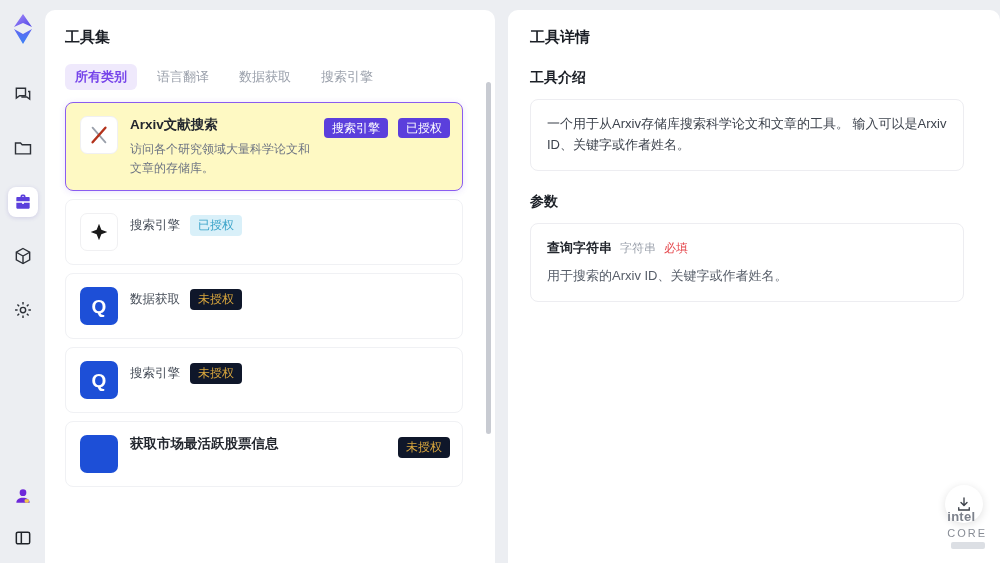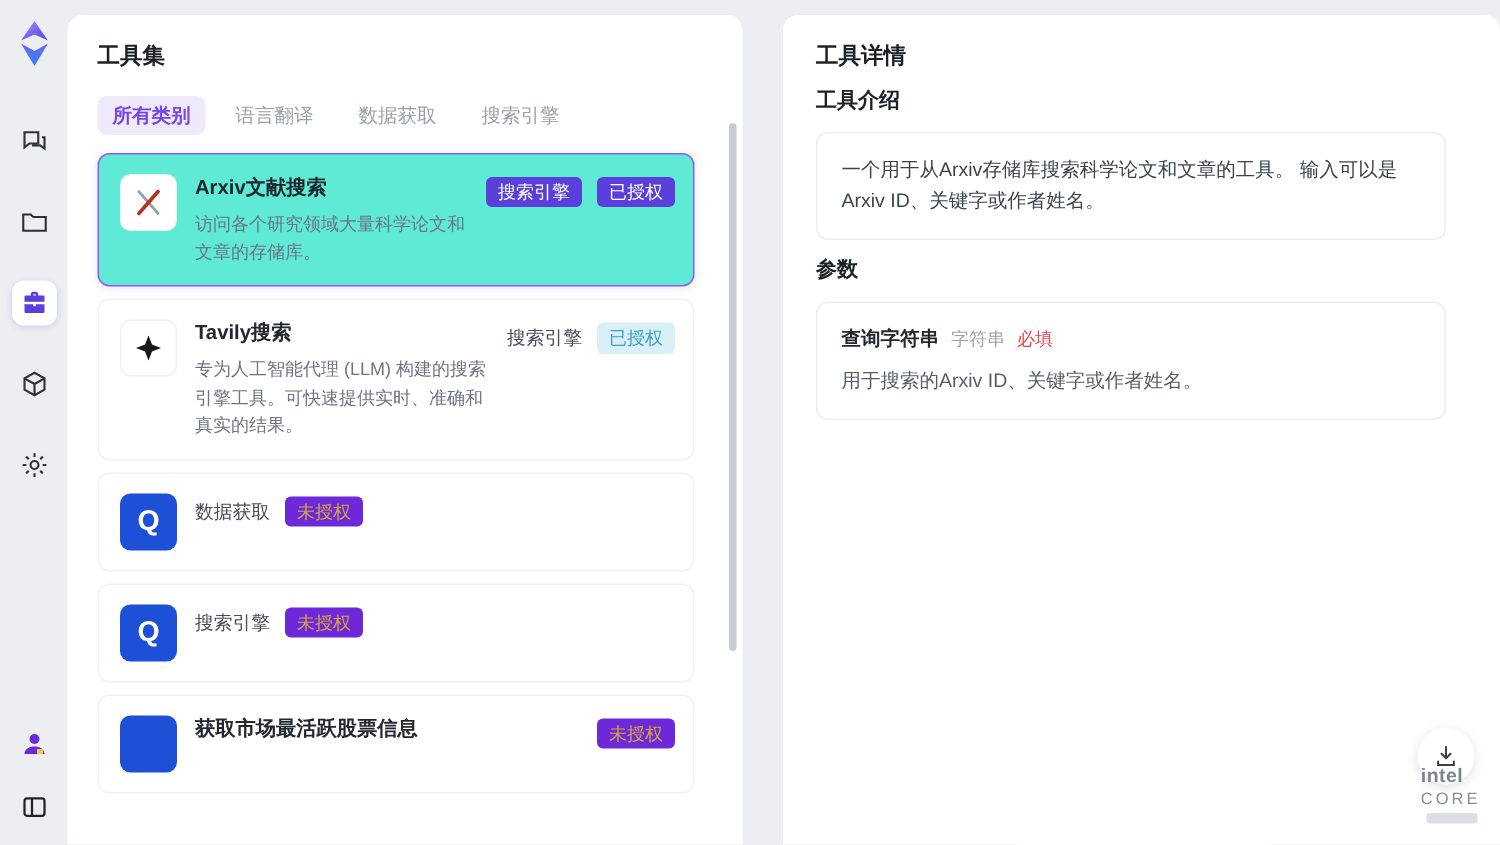--- a/index.html
+++ b/index.html
@@ -18,21 +18,21 @@
     padding:13px 0 10px; background:#eceef2;
   }
   .rail .logo { width:30px; height:32px; margin-bottom:34px; }
   .rail-icons { display:flex; flex-direction:column; align-items:center; gap:24px; }
   .rail-btn { width:30px; height:30px; display:flex; align-items:center; justify-content:center; border-radius:8px; cursor:pointer; }
   .rail-btn.active { background:#ffffff; box-shadow:0 1px 4px rgba(80,60,180,.18); }
   .rail-spacer { flex:1; }
   .rail-bottom { display:flex; flex-direction:column; align-items:center; gap:12px; }
   
   .main {
-    flex:1; display:flex; gap:27px; padding-top:10px; height:563px;
+    flex:1; display:flex; gap:13px; padding-top:10px; height:563px;
   }
   .panel-list {
     width:450px; flex:0 0 450px; background:#fff;
     border-radius:10px 10px 0 0;
     padding:18px 18px 0 20px;
     position:relative; overflow:hidden;
   }
   .panel-detail {
     flex:1; background:#fff; border-radius:10px 10px 0 0;
     padding:18px 36px 0 22px;
@@ -48,41 +48,41 @@
     position:absolute; right:4px; top:72px; width:5px; height:352px;
     background:#c8cbd2; border-radius:3px;
   }
   
   .card {
     display:flex; gap:12px; align-items:flex-start;
     background:#fff; border:1px solid #f0f1f4; border-radius:8px;
     padding:13px 12px 13px 14px; margin-bottom:8px; cursor:pointer;
   }
   .card.selected {
-    background:#5eead4; border:1px solid #8a5cf0;
+    background:#fef9c3; border:1px solid #8a5cf0;
     box-shadow:0 1px 6px rgba(120,80,230,.15);
   }
   .tool-ic {
     width:38px; height:38px; flex:0 0 38px; border-radius:7px;
     display:flex; align-items:center; justify-content:center;
   }
   .tool-ic.white { background:#fff; border:1px solid #f0f0f2; }
   .tool-ic.blue { background:#1d4fd7; }
   .tool-ic .q-glyph { color:#fff; font-weight:bold; font-size:19px; line-height:1; }
   .card-mid { flex:1; min-width:0; }
   .card-title { font-size:13.5px; font-weight:bold; color:#23272e; }
   .card-desc { font-size:12px; color:#6d7483; line-height:1.55; margin-top:6px; }
   .card-right { display:flex; align-items:center; gap:10px; white-space:nowrap; padding-top:2px; }
   .cat-text { font-size:12.5px; color:#474e59; }
   .pill { font-size:12px; padding:3px 8px; border-radius:4px; line-height:1.2; }
   .pill.solid { background:#5b3fdc; color:#fff; }
   .pill.ok { background:#d9f0f9; color:#3aa3c9; }
-  .pill.no { background:#6d28d9; color:#d8a63d; }
-  
-  .sec-h { font-size:14px; font-weight:bold; color:#1b1f26; margin-top:11px; }
+  .pill.no { background:#0f172a; color:#d8a63d; }
+  
+  .sec-h { font-size:14px; font-weight:bold; color:#1b1f26; margin-top:22px; }
   .detail-box {
     border:1px solid #ededf1; border-radius:8px; background:#fff;
     padding:14px 16px; margin-top:12px; font-size:13px; color:#3d434d;
     line-height:1.6;
   }
   .param-head { display:flex; align-items:flex-end; gap:8px; }
   .param-name { font-size:13px; font-weight:bold; color:#23272e; }
   .param-type { font-size:12px; color:#9aa0ab; }
   .param-req { font-size:12px; color:#e5484d; }
   .param-desc { font-size:13px; color:#565d68; margin-top:8px; }
@@ -201,24 +201,20 @@
           <span class="pill solid">已授权</span>
         </div>
       </div>
 
       <div class="card">
         <div class="tool-ic white">
           <svg width="20" height="20" viewBox="0 0 24 24" fill="#1a1a1a">
             <polygon points="12,2 14.8,9.2 22,12 14.8,14.8 12,22 9.2,14.8 2,12 9.2,9.2"></polygon>
           </svg>
         </div>
-        <div class="card-mid">
-          <div class="card-title">Tavily搜索</div>
-          <div class="card-desc">专为人工智能代理 (LLM) 构建的搜索引擎工具。可快速提供实时、准确和真实的结果。</div>
-        </div>
         <div class="card-right">
           <span class="cat-text">搜索引擎</span>
           <span class="pill ok">已授权</span>
         </div>
       </div>
 
       <div class="card">
         <div class="tool-ic blue">
           <span class="q-glyph">Q</span>
         </div>

